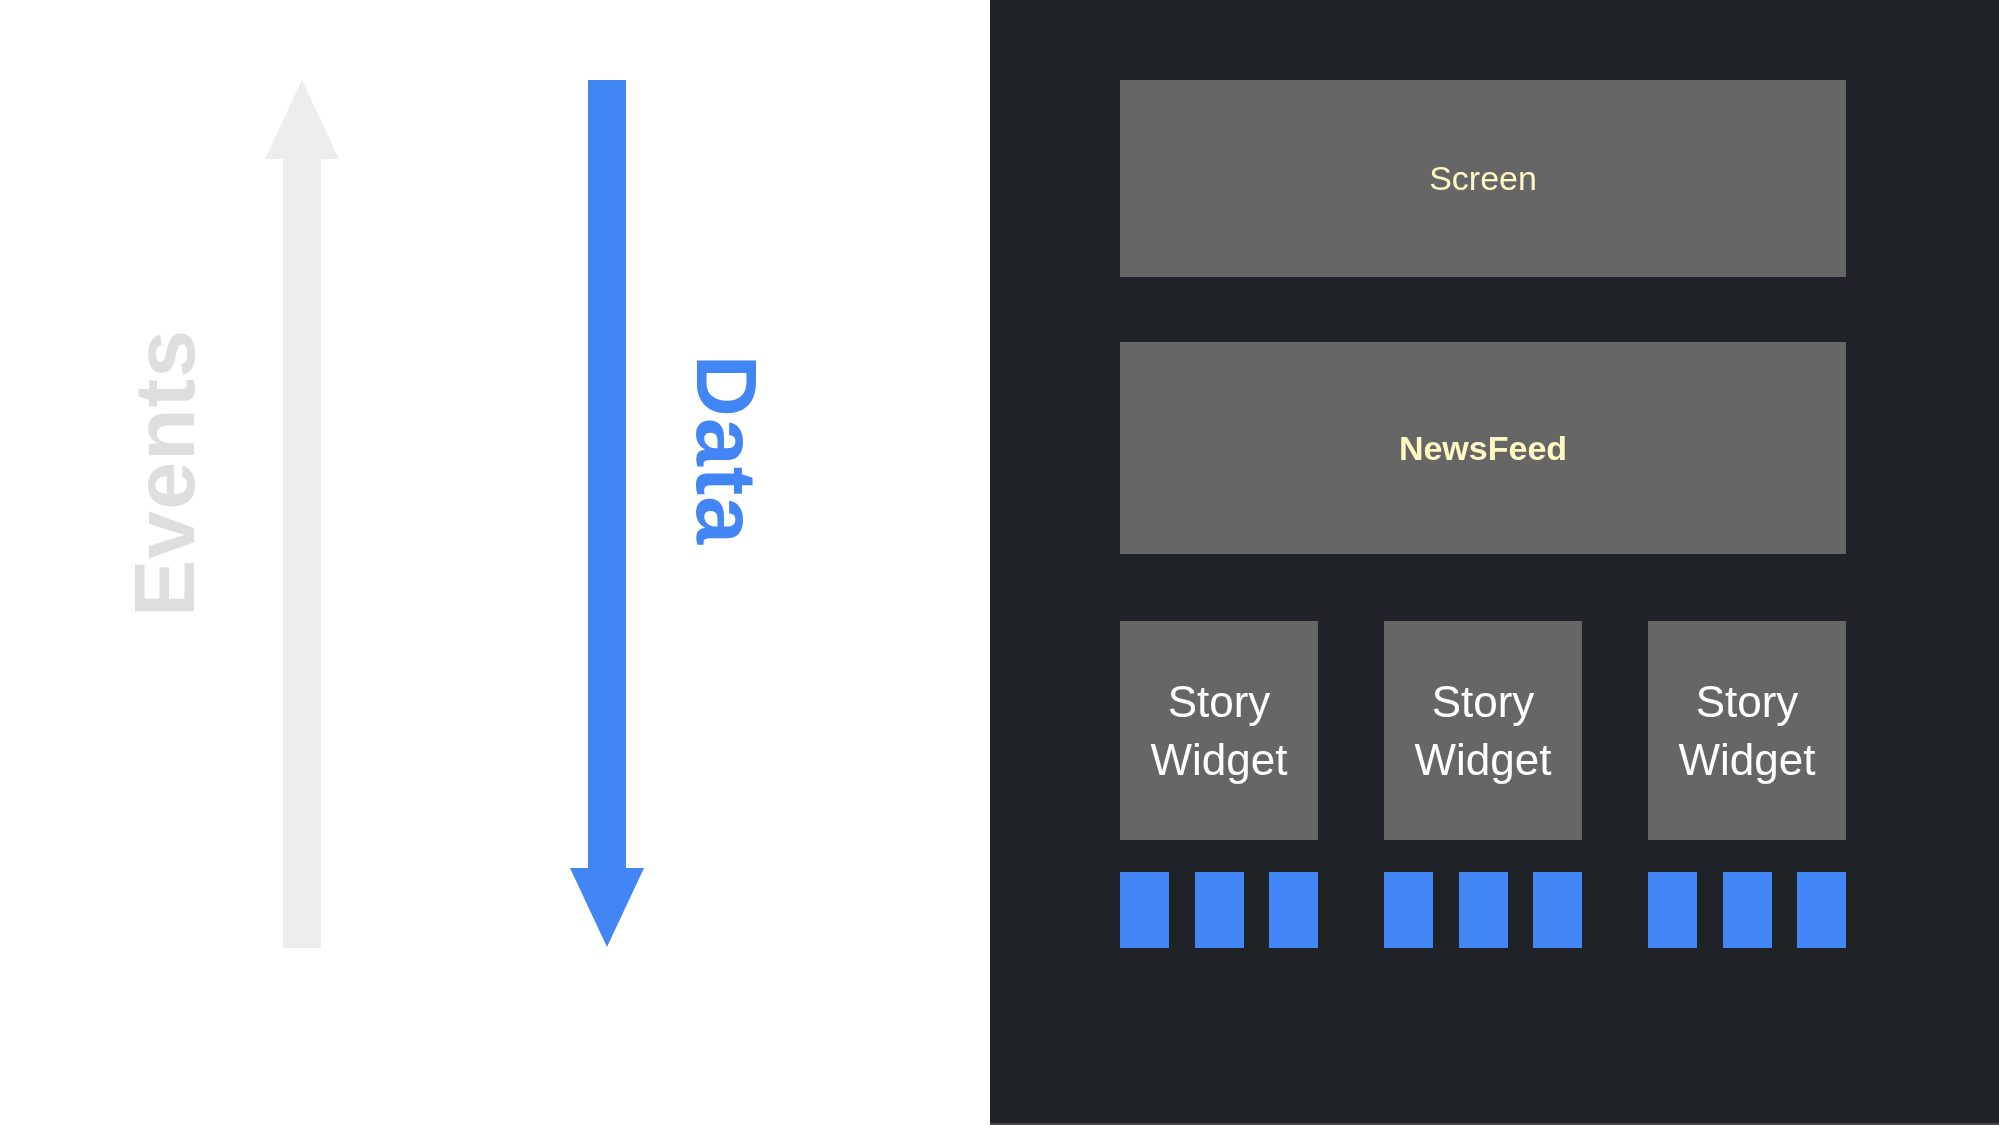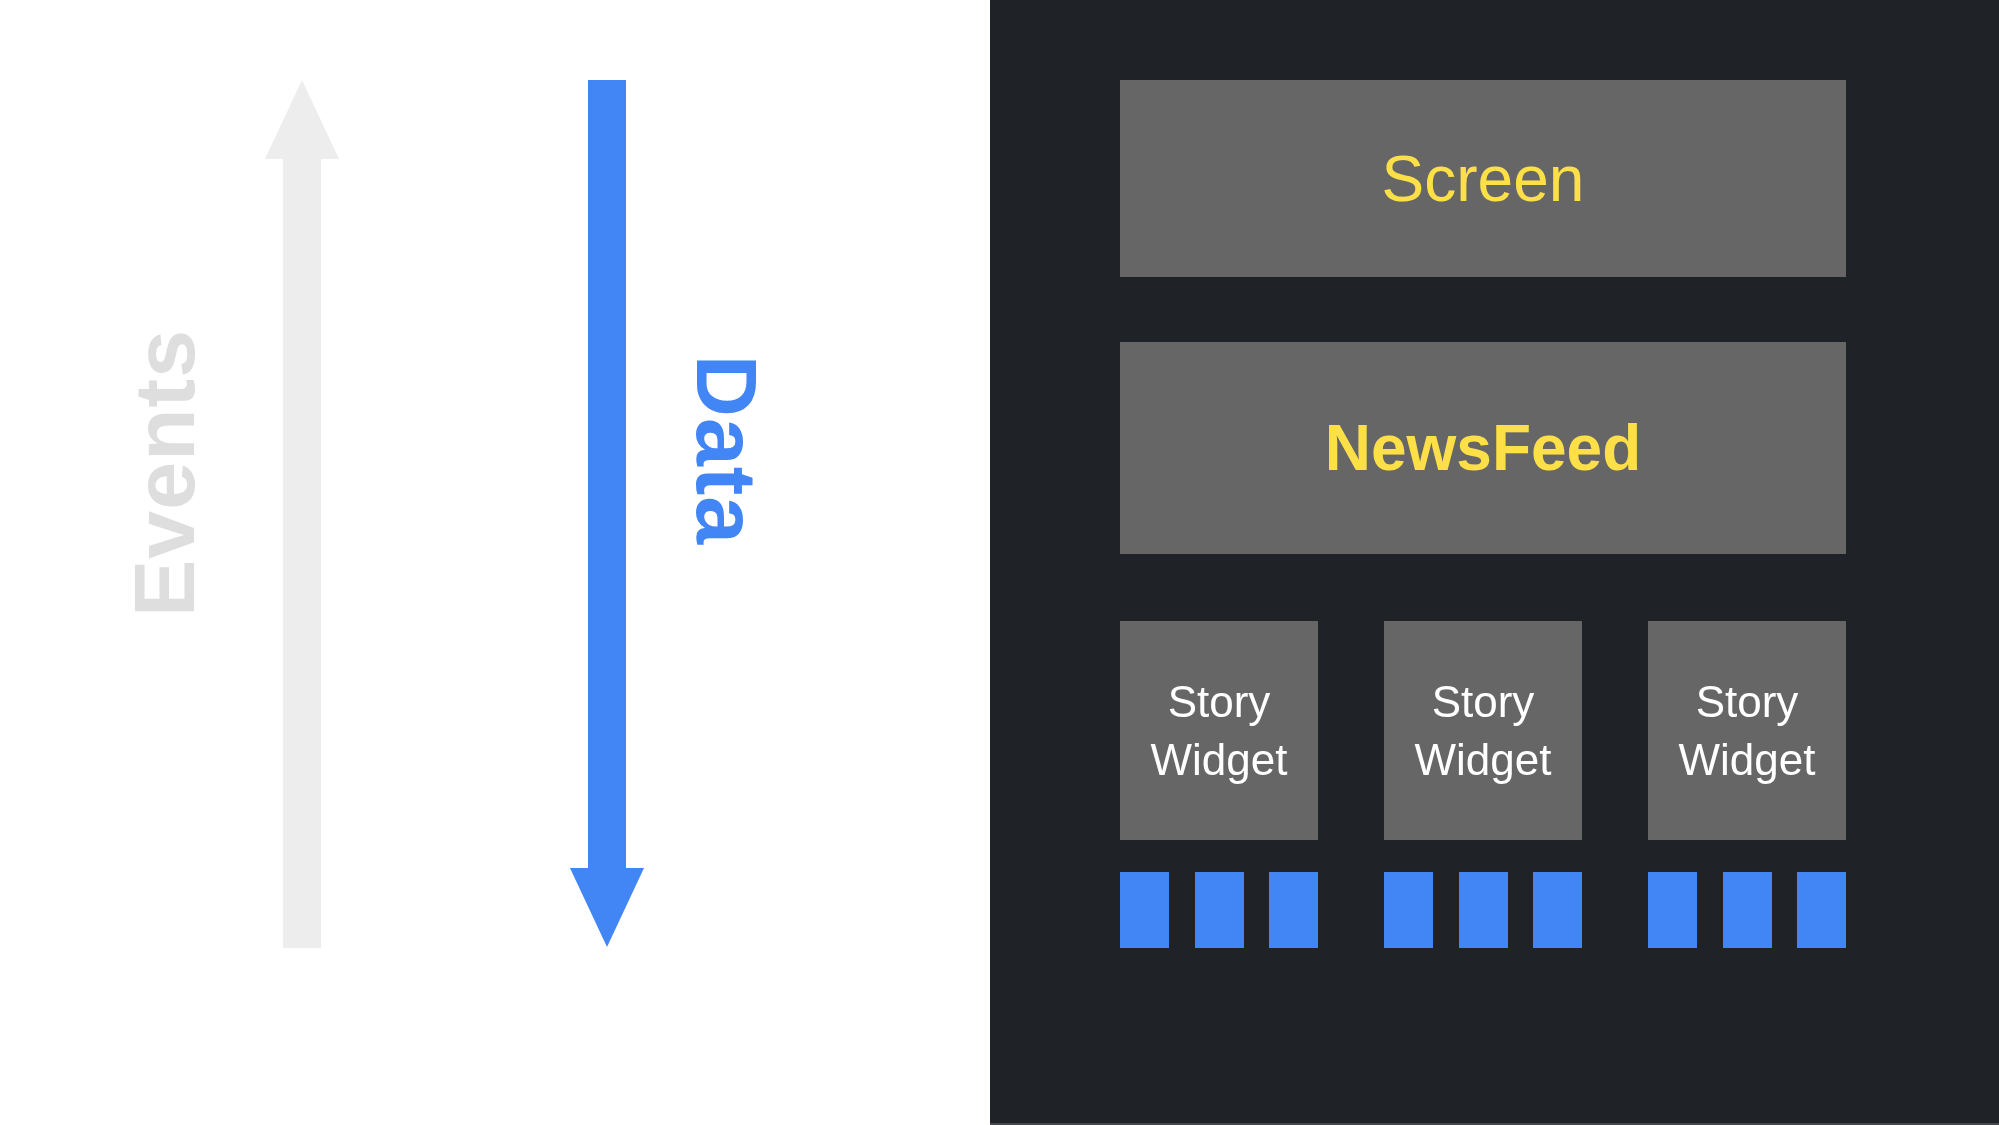--- a/index.html
+++ b/index.html
@@ -77,25 +77,25 @@
     position: absolute;
     left: 990px; top: 0;
     width: 1009px; height: 1125px;
     background: #1f2227;
     box-sizing: border-box;
     border-bottom: 2px solid #46484d;
   }
   .gray-box {
     position: absolute;
     background: #666666;
-    color: #fde047;
+    color: #fef9c3;
     display: flex;
     align-items: center;
     justify-content: center;
-    font-size: 64px;
+    font-size: 34px;
     font-weight: 500;
     text-align: center;
   }
   .screen-box   { left: 130px; top: 80px;  width: 726px; height: 197px; }
   .newsfeed-box { left: 130px; top: 342px; width: 726px; height: 212px; font-weight: bold; }
 
   .story-row {
     position: absolute;
     left: 130px; top: 621px;
     width: 726px;

